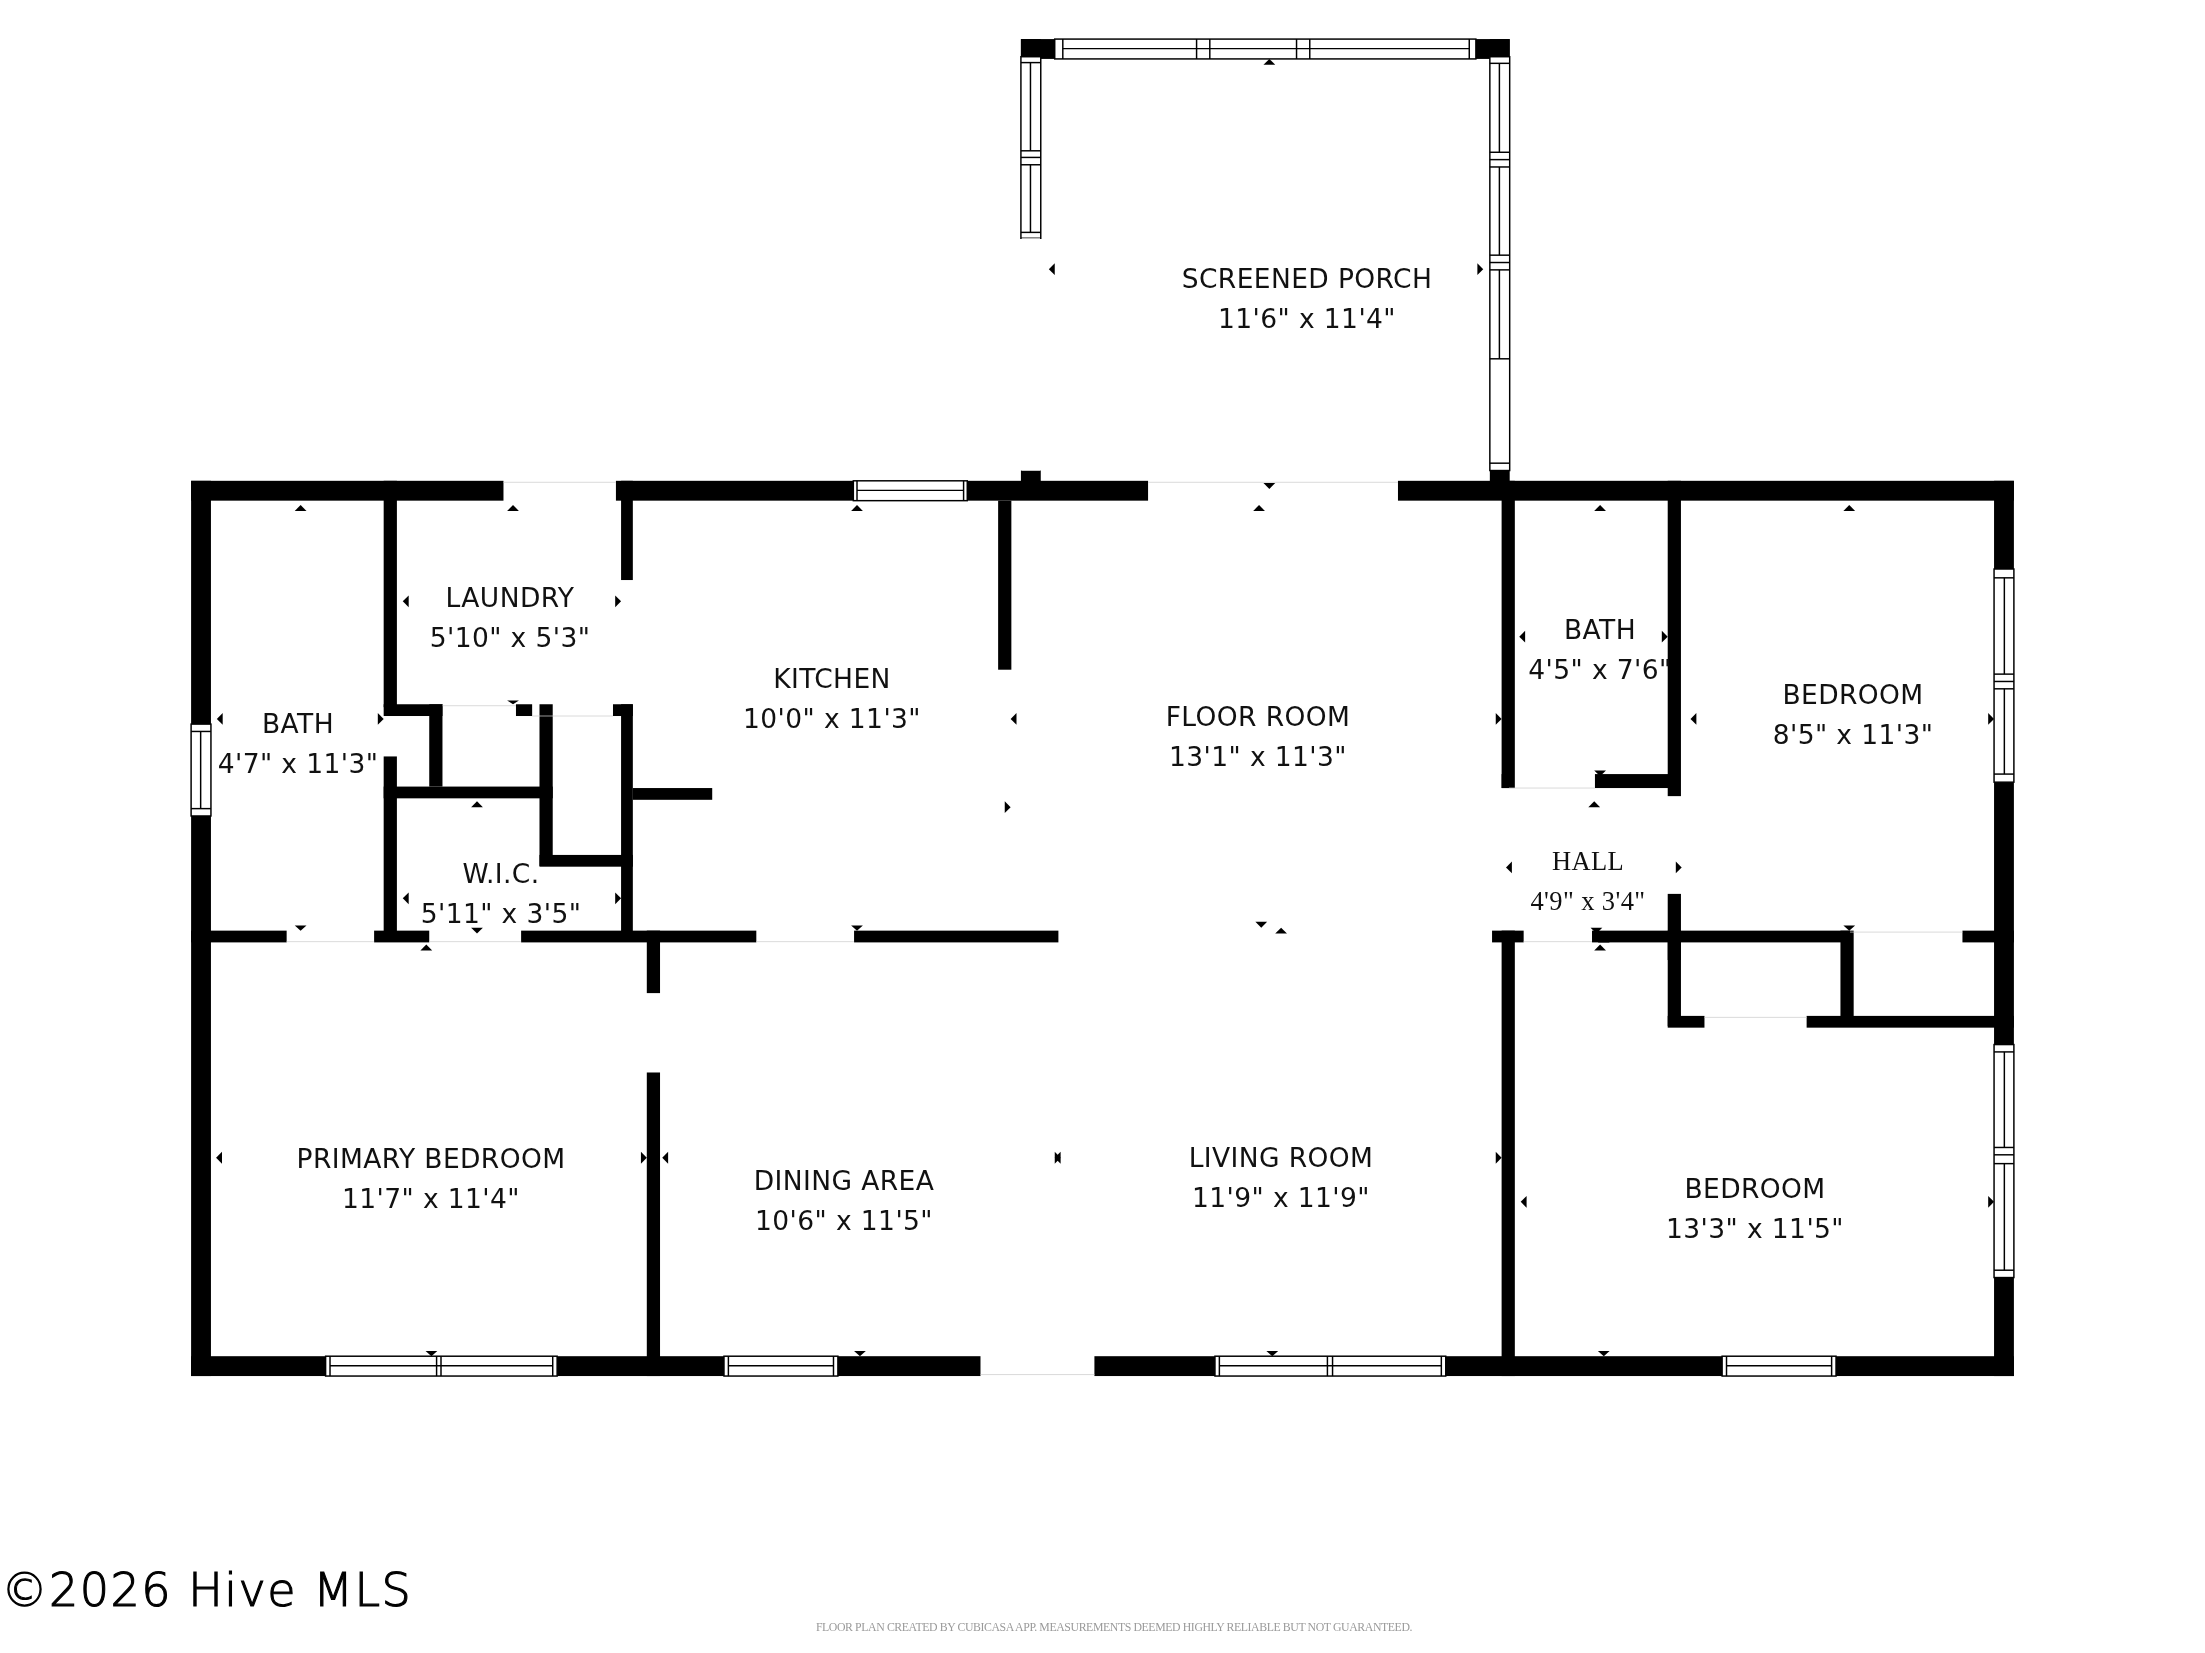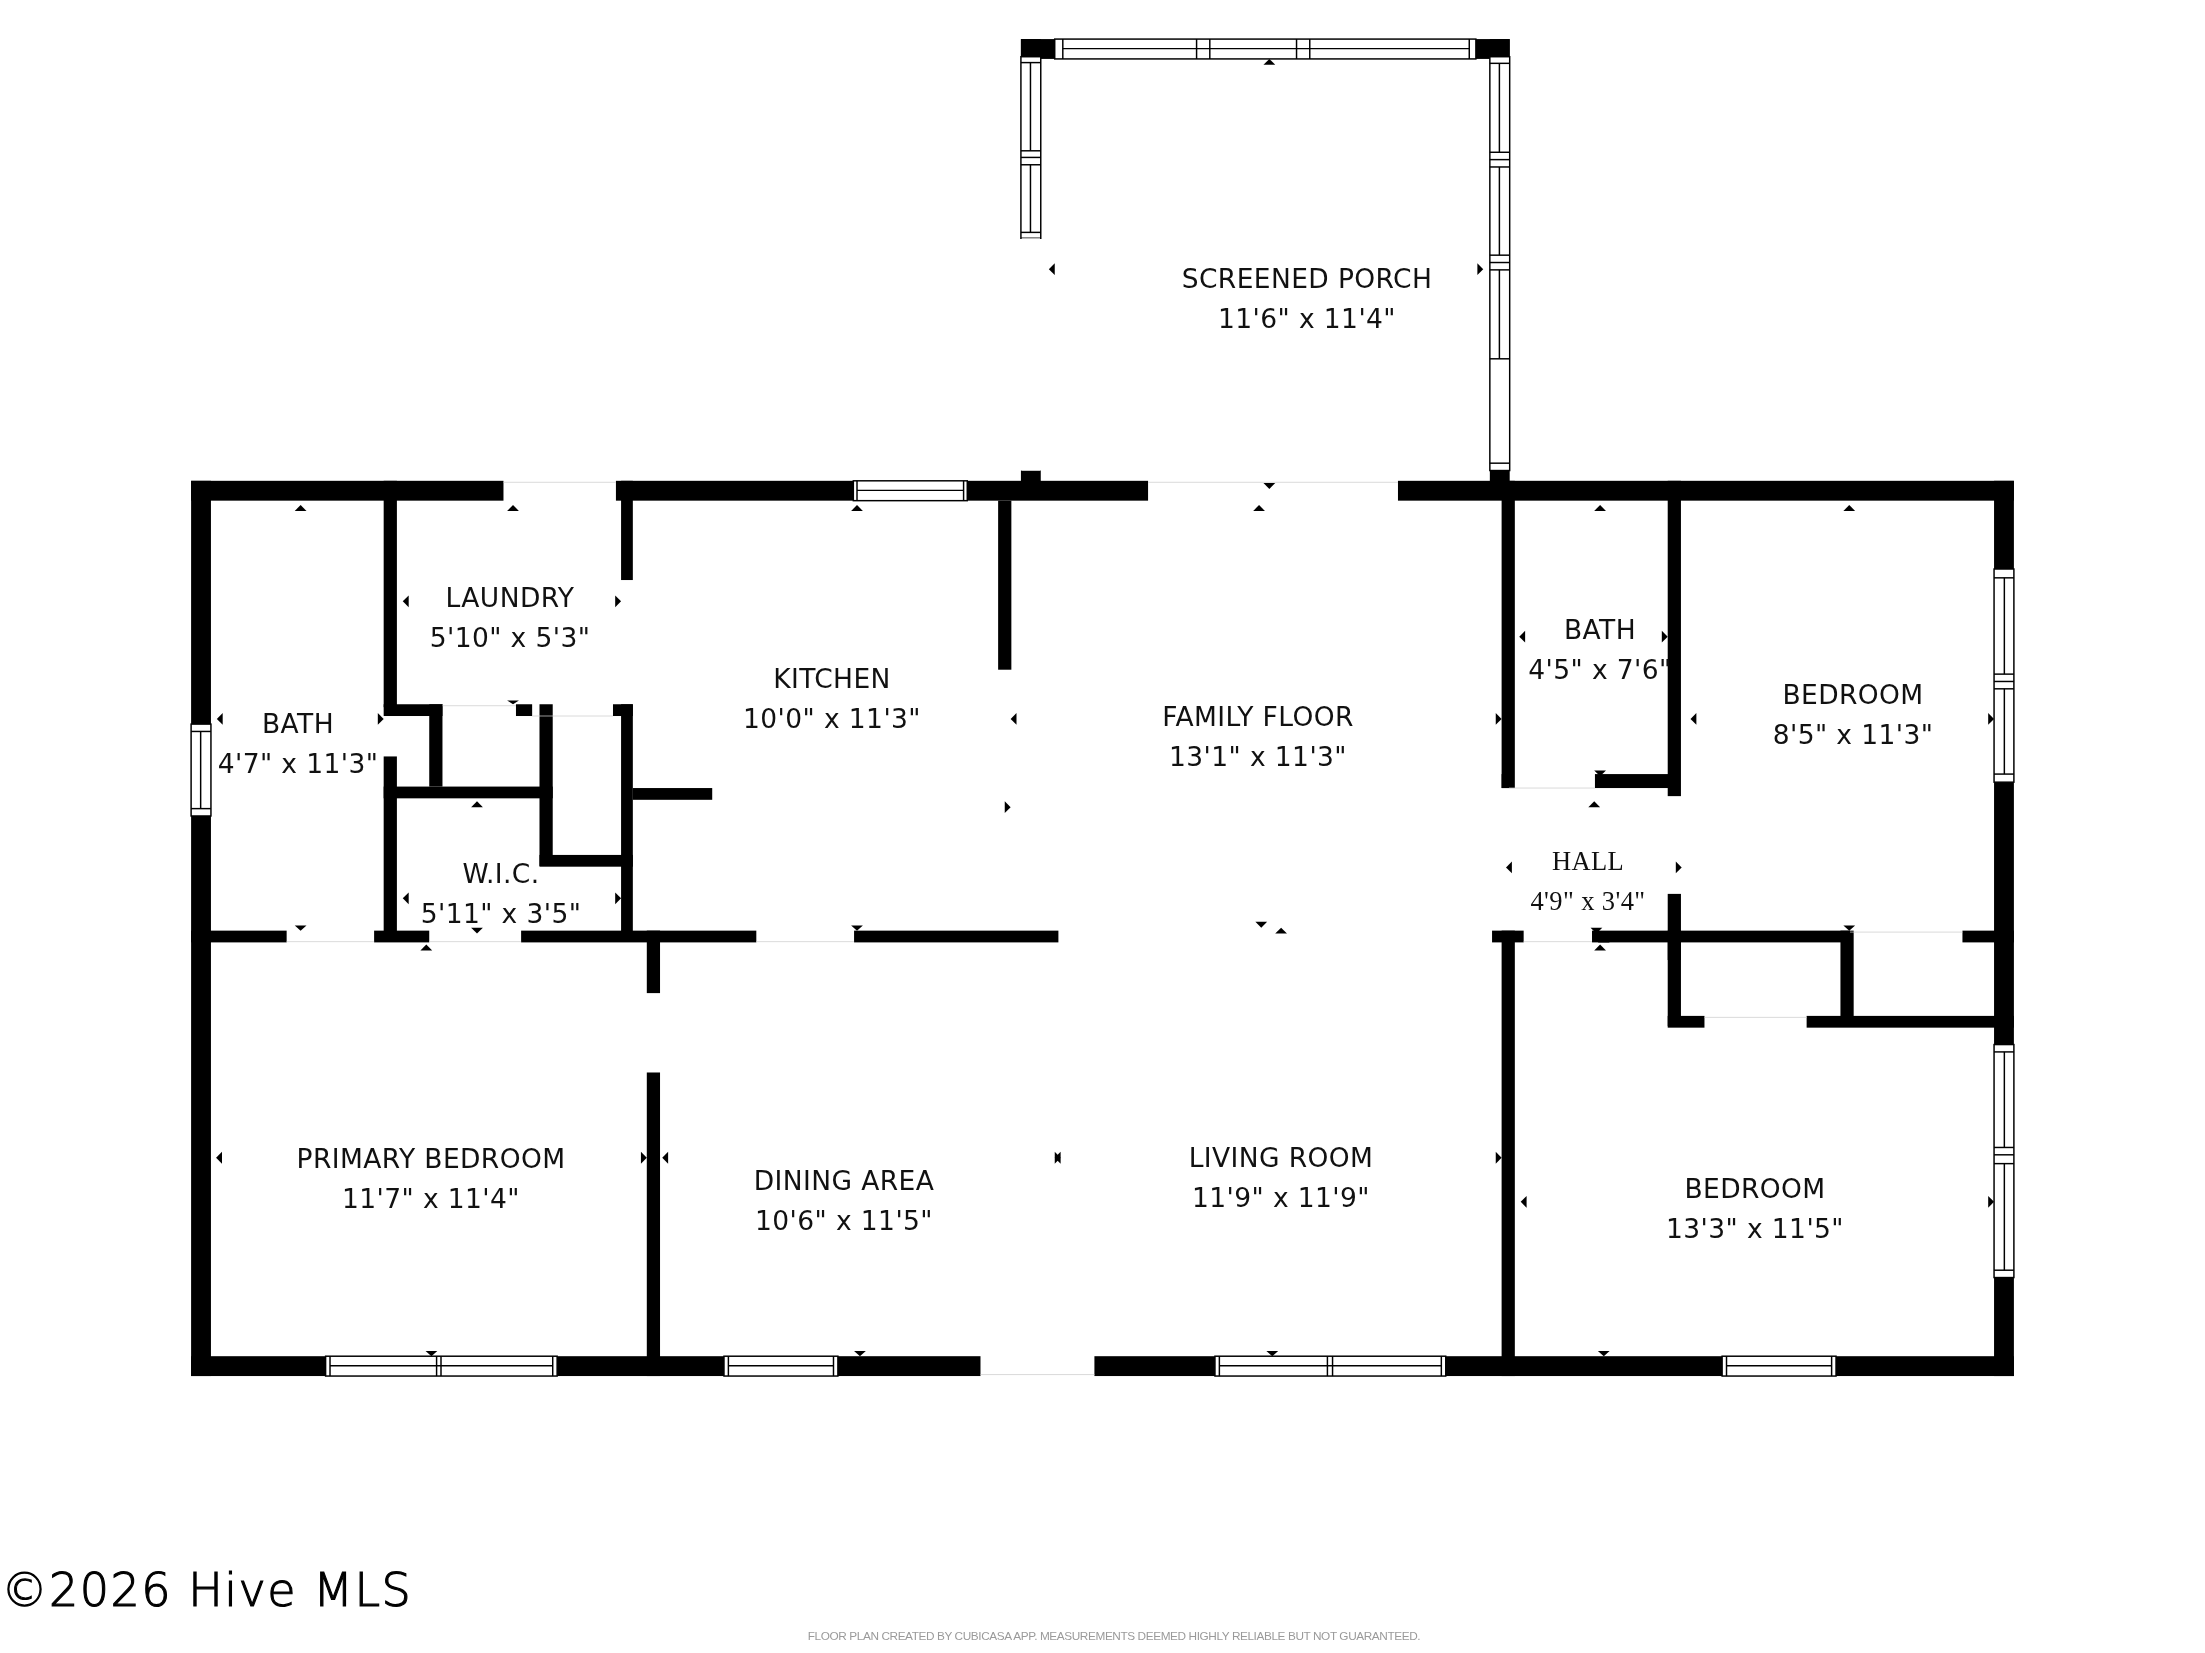--- a/index.html
+++ b/index.html
@@ -8,21 +8,21 @@
   .wall { fill: #000000; }
   .win { fill: #ffffff; stroke: #000000; stroke-width: 2; }
   .winline { stroke: #000000; stroke-width: 2; }
   .opening { fill: #ffffff; }
   .marker { fill: #000000; }
   .room-label { position: absolute; text-align: center; color: #111111; font-family: "DejaVu Sans", sans-serif; font-size: 26.5px; line-height: 40px; transform: translateX(-50%); white-space: nowrap; letter-spacing: 0.4px; }
   .room-label .name, .room-label .dims { display: block; }
   .summary { position: absolute; left: 1114px; top: 1530px; transform: translateX(-50%); text-align: center; color: #111111; white-space: nowrap; }
   .summary .totals { font-family: "DejaVu Sans", sans-serif; font-weight: bold; font-size: 25px; line-height: 32px; display: block; letter-spacing: -0.4px; }
   .summary .floor { font-family: "DejaVu Sans", sans-serif; font-size: 24px; line-height: 32px; display: block; letter-spacing: -0.4px; }
-  .disclaimer { position: absolute; left: 1114px; top: 1620px; transform: translateX(-50%); font-family: Liberation Sans, sans-serif; font-size: 11.8px; color: #9a9a9a; white-space: nowrap; letter-spacing: -0.4px; margin-top: 9px; }
+  .disclaimer { position: absolute; left: 1114px; top: 1620px; transform: translateX(-50%); font-family: Liberation Serif, serif; font-size: 11.8px; color: #9a9a9a; white-space: nowrap; letter-spacing: -0.4px; }
   .watermark { position: absolute; left: 1.5px; top: 1563px; font-family: "DejaVu Sans", sans-serif; font-weight: 200; font-size: 46px; color: #000000; -webkit-text-stroke: 1.1px #000000; white-space: nowrap; letter-spacing: 1.5px; }
 </style>
 </head>
 <body>
 
 <svg id="plan" viewBox="0 0 3000 2250" xmlns="http://www.w3.org/2000/svg">
 
   <g>
     <rect class="wall" x="1389" y="53" width="46" height="27"></rect>
     <rect class="wall" x="2008" y="53" width="46" height="27"></rect>
@@ -270,21 +270,21 @@
 </div>
 <div class="room-label" style="left:501px; top:854px;">
   <span class="name">W.I.C.</span>
   <span class="dims">5'11" x 3'5"</span>
 </div>
 <div class="room-label" style="left:832px; top:659px;">
   <span class="name">KITCHEN</span>
   <span class="dims">10'0" x 11'3"</span>
 </div>
 <div class="room-label" style="left:1258px; top:697px;">
-  <span class="name">FAMILY FLOOR</span>
+  <span class="name">FLOOR ROOM</span>
   <span class="dims">13'1" x 11'3"</span>
 </div>
 <div class="room-label" style="left:1600px; top:610px;">
   <span class="name">BATH</span>
   <span class="dims">4'5" x 7'6"</span>
 </div>
 <div class="room-label" style="left:1853px; top:675px;">
   <span class="name">BEDROOM</span>
   <span class="dims">8'5" x 11'3"</span>
 </div>

